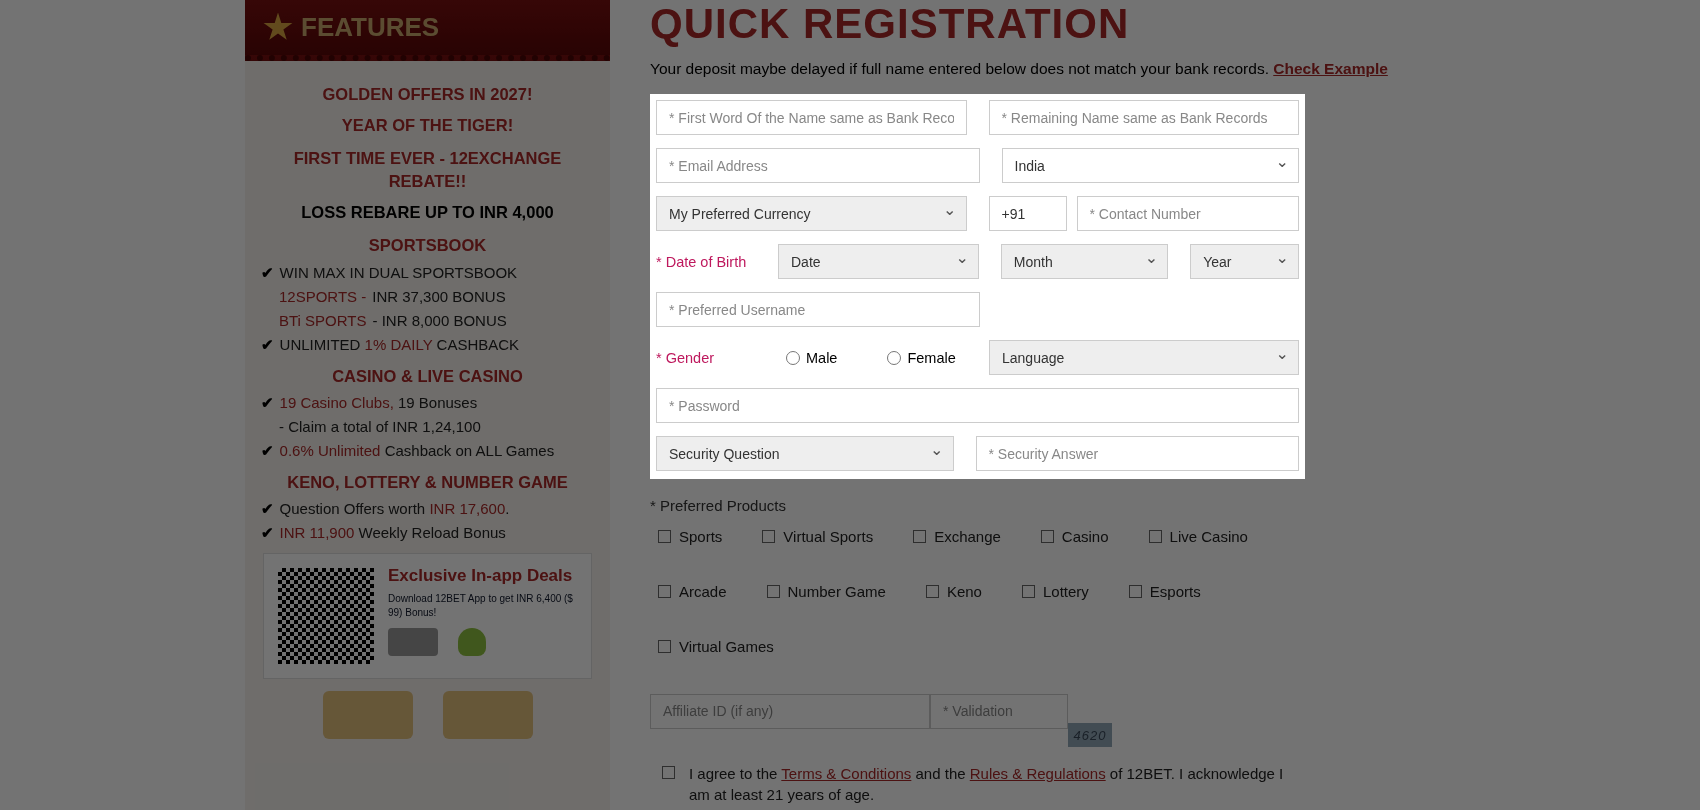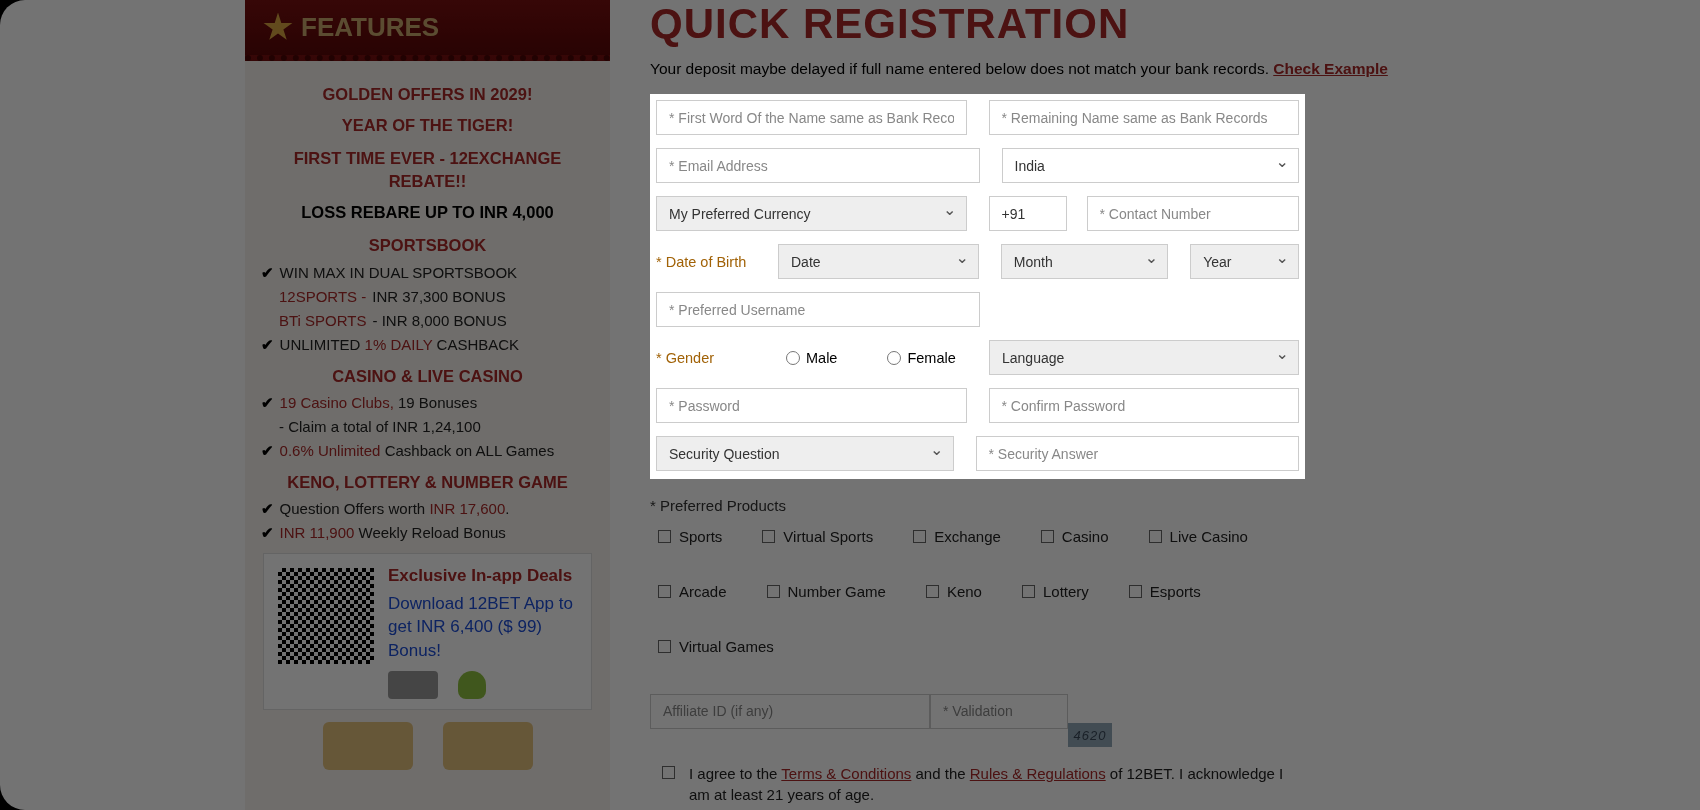--- a/index.html
+++ b/index.html
@@ -16,21 +16,20 @@
   inset: 0;
   background: rgba(0,0,0,0.55);
   z-index: 10;
   pointer-events: none;
 }
 .page {
   display: flex;
   width: 100%;
   height: 100%;
   background: #fff;
-  border-radius: 25px;
 }
 .sidebar {
   width: 365px;
   margin-left: 245px;
   background: #f5f2ed;
   position: relative;
   flex-shrink: 0;
 }
 .features-header {
   background: linear-gradient(#7a1010, #5a0808);
@@ -72,21 +71,21 @@
 .qr {
   width: 104px; height: 104px;
   background:
     repeating-linear-gradient(0deg,#000 0 4px,#fff 4px 8px),
     repeating-linear-gradient(90deg,#000 0 4px,#fff 4px 8px);
   background-blend-mode: difference;
   border: 4px solid #fff;
 }
 .app-deals-text { flex: 1; }
 .app-deals-text h4 { color: #a82828; font-size: 17px; margin-bottom: 4px; }
-.app-deals-text p { font-size: 17px; color: #1d4ed8; }
+.app-deals-text p { font-size: 10px; color: #0f172a; }
 .os-icons { display: flex; gap: 20px; margin-top: 8px; }
 .os-apple { width: 50px; height: 28px; background: #999; border-radius: 4px; position: relative; }
 .os-android { width: 28px; height: 28px; background: #8fc040; border-radius: 50% 50% 8px 8px; }
 .badges { display: flex; justify-content: center; gap: 30px; margin-top: 12px; }
 .badge { width: 90px; height: 48px; background: #d9a441; opacity: 0.65; border-radius: 6px; }
 
 .main {
   flex: 1;
   padding: 0 40px 20px;
   background: #fff;
@@ -131,21 +130,21 @@
 .select-wrap { position: relative; flex: 1; }
 .select-wrap::after {
   content: "⌄";
   position: absolute;
   right: 10px; top: 4px;
   font-size: 16px;
   color: #555;
   pointer-events: none;
 }
 .select.white { background: #fff; }
-.label-cell { flex: 0 0 110px; font-size: 14.5px; color: #a16207; }
+.label-cell { flex: 0 0 110px; font-size: 14.5px; color: #be185d; }
 .dob-row .label-cell { flex: 0 0 100px; }
 .phone-code { flex: 0 0 78px; }
 .radio-item { display: flex; align-items: center; gap: 6px; font-size: 14.5px; }
 .radio-dot { width: 14px; height: 14px; border: 1.5px solid #777; border-radius: 50%; }
 
 .below-form { position: relative; z-index: 5; width: 655px; }
 .pref-label { font-size: 15px; color: #333; margin: 18px 0 14px; }
 .check-grid { display: flex; flex-wrap: wrap; gap: 38px 40px; margin-bottom: 14px; padding-left: 8px; }
 .check-item { display: flex; align-items: center; gap: 8px; font-size: 15px; color: #222; }
 .checkbox { width: 13px; height: 13px; border: 1.5px solid #666; }
@@ -175,21 +174,21 @@
 <body>
 
 <div class="page">
   <div class="sidebar">
     <div class="features-header">
       <span class="star-icon"></span>
       <span>FEATURES</span>
     </div>
     <div class="features-body">
       <div class="f-section">
-        <h3>GOLDEN OFFERS IN 2029!</h3>
+        <h3>GOLDEN OFFERS IN 2027!</h3>
         <h3>YEAR OF THE TIGER!</h3>
       </div>
       <div class="f-section">
         <h3>FIRST TIME EVER - 12EXCHANGE REBATE!!</h3>
         <h3 class="black">LOSS REBARE UP TO INR 4,000</h3>
       </div>
       <div class="f-section">
         <h3>SPORTSBOOK</h3>
         <div class="f-line">
             <span class="check">✔</span>
@@ -261,21 +260,21 @@
       <div class="row">
         <input class="input" placeholder="* First Word Of the Name same as Bank Records" style="">
         <input class="input" placeholder="* Remaining Name same as Bank Records" style="">
       </div>
       <div class="row">
         <input class="input" placeholder="* Email Address" style="">
         <div class="select-wrap"><select class="select white"><option>India</option></select></div>
       </div>
       <div class="row">
         <div class="select-wrap"><select class="select"><option>My Preferred Currency</option></select></div>
-        <div style="display:flex;gap:20px;flex:1">
+        <div style="display:flex;gap:10px;flex:1">
           <input class="input phone-code" style="flex: 0 0 78px;" value="+91">
           <input class="input" placeholder="* Contact Number" style="">
         </div>
       </div>
       <div class="row dob-row">
         <div class="label-cell">* Date of Birth</div>
         <div class="select-wrap" style="flex:1.2"><select class="select"><option>Date</option></select></div>
         <div class="select-wrap"><select class="select"><option>Month</option></select></div>
         <div class="select-wrap" style="flex:0.65"><select class="select"><option>Year</option></select></div>
       </div>
@@ -292,21 +291,20 @@
             </div>
           <div class="radio-item">
               <span class="radio-dot"></span>
               <span>Female</span>
             </div>
         </div>
         <div class="select-wrap" style="flex:0 0 310px"><select class="select"><option>Language</option></select></div>
       </div>
       <div class="row">
         <input class="input" type="password" placeholder="* Password" style="">
-        <input class="input" type="password" placeholder="* Confirm Password" style="">
       </div>
       <div class="row" style="margin-bottom:0">
         <div class="select-wrap"><select class="select"><option>Security Question</option></select></div>
         <input class="input" placeholder="* Security Answer" style="">
       </div>
     </div>
 
     <div class="below-form">
       <div class="pref-label">* Preferred Products</div>
       <div class="check-grid" id="products-grid">

